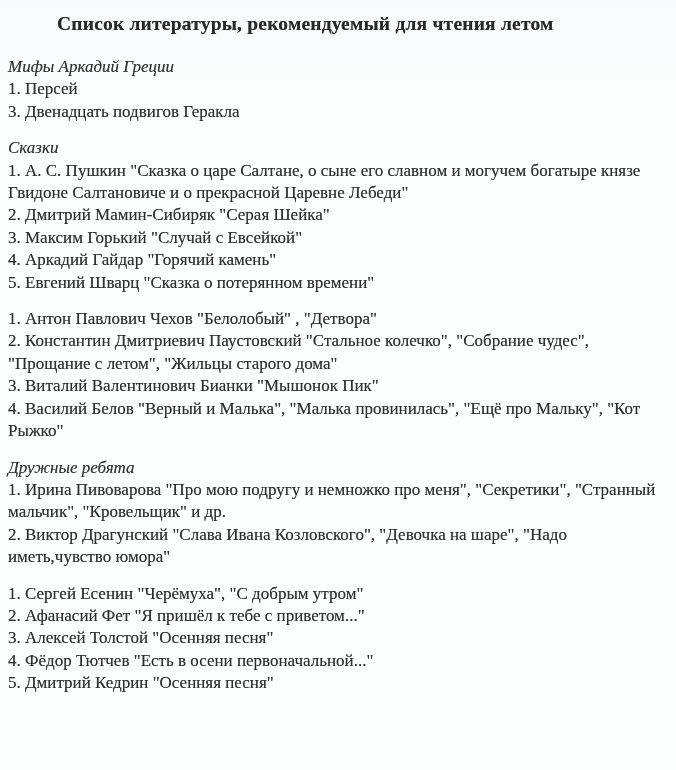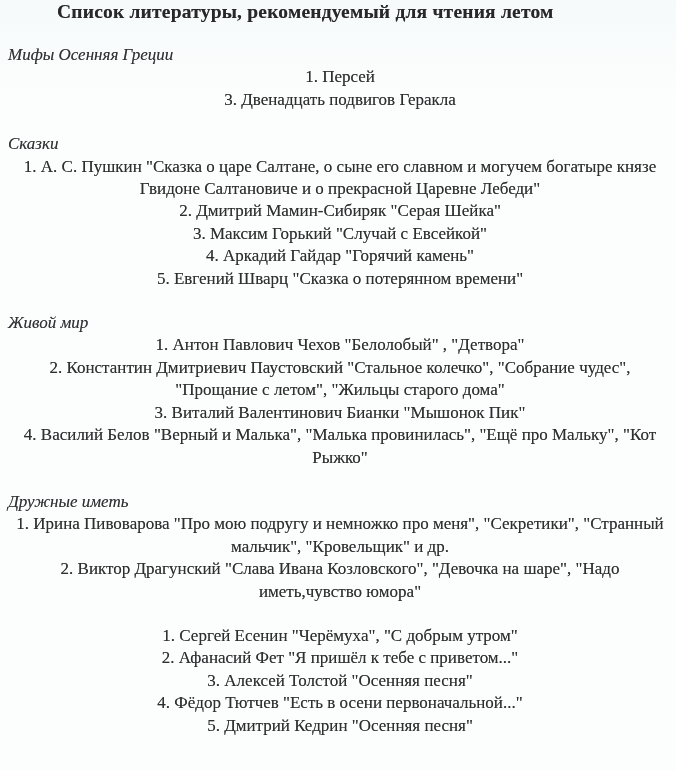--- a/index.html
+++ b/index.html
@@ -9,21 +9,21 @@
   body {
     width: 676px;
     height: 770px;
     background: #fcfdfd;
     overflow: hidden;
   }
   .scan-page {
     box-sizing: border-box;
     width: 676px;
     height: 770px;
-    padding: 0 4px 0 8px;
+    padding: 12px 4px 0 8px;
     font-family: "Liberation Serif", "DejaVu Serif", serif;
     font-size: 17px;
     line-height: 22.4px;
     color: #2f2f30;
     text-shadow: 0 0 0.6px rgba(50, 50, 55, 0.55);
     background:
       linear-gradient(180deg, rgba(235,244,246,0.35) 0%, rgba(255,255,255,0) 12%),
       #fcfdfd;
   }
   .doc-title {
@@ -31,59 +31,57 @@
     font-weight: bold;
     margin: 0 0 0 49px;
     letter-spacing: 0.2px;
     line-height: 24px;
     color: #28282c;
   }
   .sections {
     margin-top: 20px;
   }
   .reading-section { margin: 0; }
-  .reading-section + .reading-section { margin-top: 22px; }
+  .reading-section + .reading-section { margin-top: 14px; }
   .section-heading {
     font-style: italic;
     margin: 0;
     color: #333336;
   }
   .list-item {
     margin: 0;
-    text-align: center;
   }
 </style>
 </head>
 <body>
 
 <div class="scan-page">
   <h1 class="doc-title">Список литературы, рекомендуемый для чтения летом</h1>
   <div class="sections" id="sections">
       <section class="reading-section">
-        <div class="section-heading">Мифы Осенняя Греции</div>
+        <div class="section-heading">Мифы Аркадий Греции</div>
         <p class="list-item">1. Персей</p>
         <p class="list-item">3. Двенадцать подвигов Геракла</p>
       </section>
       <section class="reading-section">
         <div class="section-heading">Сказки</div>
         <p class="list-item">1. А. С. Пушкин "Сказка о царе Салтане, о сыне его славном и могучем богатыре князе Гвидоне Салтановиче и о прекрасной Царевне Лебеди"</p>
         <p class="list-item">2. Дмитрий Мамин-Сибиряк "Серая Шейка"</p>
         <p class="list-item">3. Максим Горький "Случай с Евсейкой"</p>
         <p class="list-item">4. Аркадий Гайдар "Горячий камень"</p>
         <p class="list-item">5. Евгений Шварц "Сказка о потерянном времени"</p>
       </section>
       <section class="reading-section">
-        <div class="section-heading">Живой мир</div>
         <p class="list-item">1. Антон Павлович Чехов "Белолобый" , "Детвора"</p>
         <p class="list-item">2. Константин Дмитриевич Паустовский "Стальное колечко", "Собрание чудес", "Прощание с летом", "Жильцы старого дома"</p>
         <p class="list-item">3. Виталий Валентинович Бианки "Мышонок Пик"</p>
         <p class="list-item">4. Василий Белов "Верный и Малька", "Малька провинилась", "Ещё про Мальку", "Кот Рыжко"</p>
       </section>
       <section class="reading-section">
-        <div class="section-heading">Дружные иметь</div>
+        <div class="section-heading">Дружные ребята</div>
         <p class="list-item">1. Ирина Пивоварова "Про мою подругу  и немножко про меня", "Секретики", "Странный мальчик", "Кровельщик" и др.</p>
         <p class="list-item">2. Виктор Драгунский "Слава Ивана Козловского", "Девочка на шаре", "Надо иметь,чувство юмора"</p>
       </section>
       <section class="reading-section">
         <p class="list-item">1. Сергей Есенин "Черёмуха", "С добрым утром"</p>
         <p class="list-item">2. Афанасий Фет "Я пришёл к тебе с приветом..."</p>
         <p class="list-item">3. Алексей Толстой "Осенняя песня"</p>
         <p class="list-item">4. Фёдор Тютчев "Есть в осени первоначальной..."</p>
         <p class="list-item">5. Дмитрий Кедрин "Осенняя песня"</p>
       </section>

